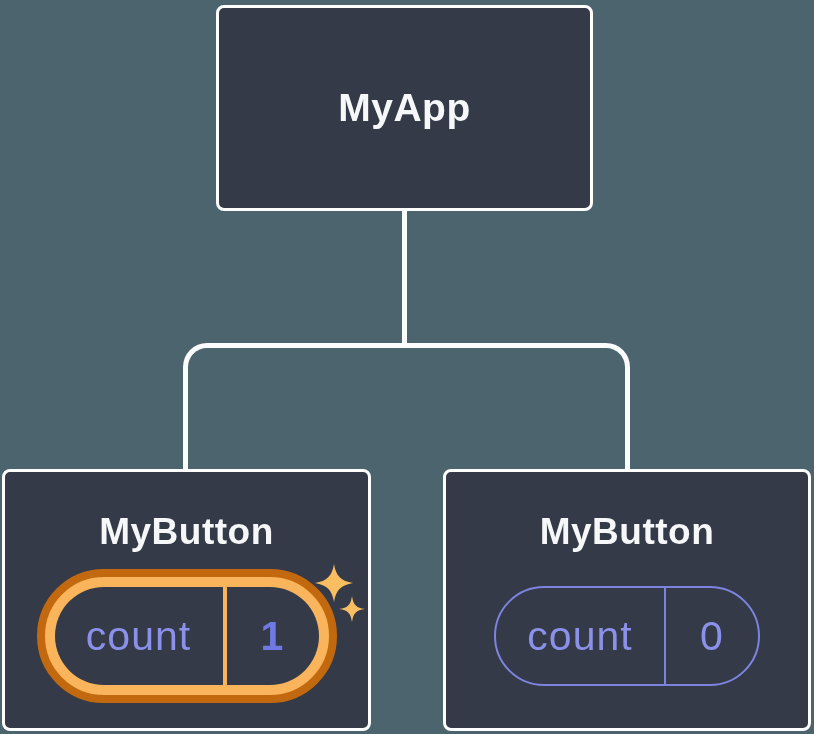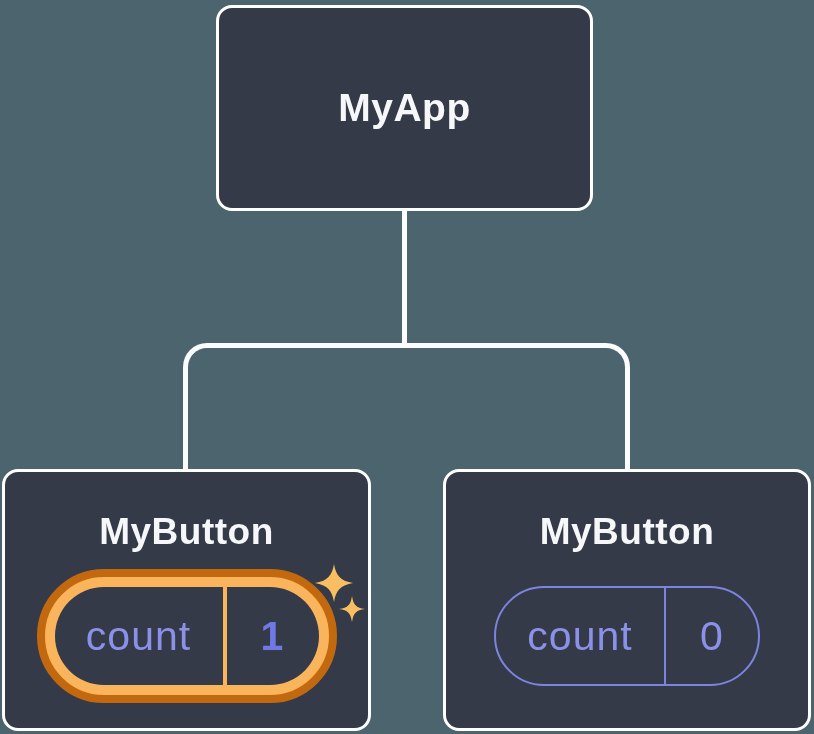--- a/index.html
+++ b/index.html
@@ -31,21 +31,21 @@
     border-top: 5px solid var(--connector, #fbfcfd);
     border-top-right-radius: 24px;
   }
 
   
   .node {
     position: absolute;
     box-sizing: border-box;
     background: var(--node_fill, #343a47);
     border: 3px solid var(--node_border, #ffffff);
-    border-radius: 16px;
+    border-radius: 8px;
   }
   .node-root {
     left: 216px; top: 5px; width: 377px; height: 206px;
     display: flex; align-items: center; justify-content: center;
   }
   .node-left  { left: 2px;   top: 469px; width: 369px; height: 262px; }
   .node-right { left: 443px; top: 469px; width: 368px; height: 262px; }
 
   .node-title {
     color: var(--title_text, #f6f7f9);

